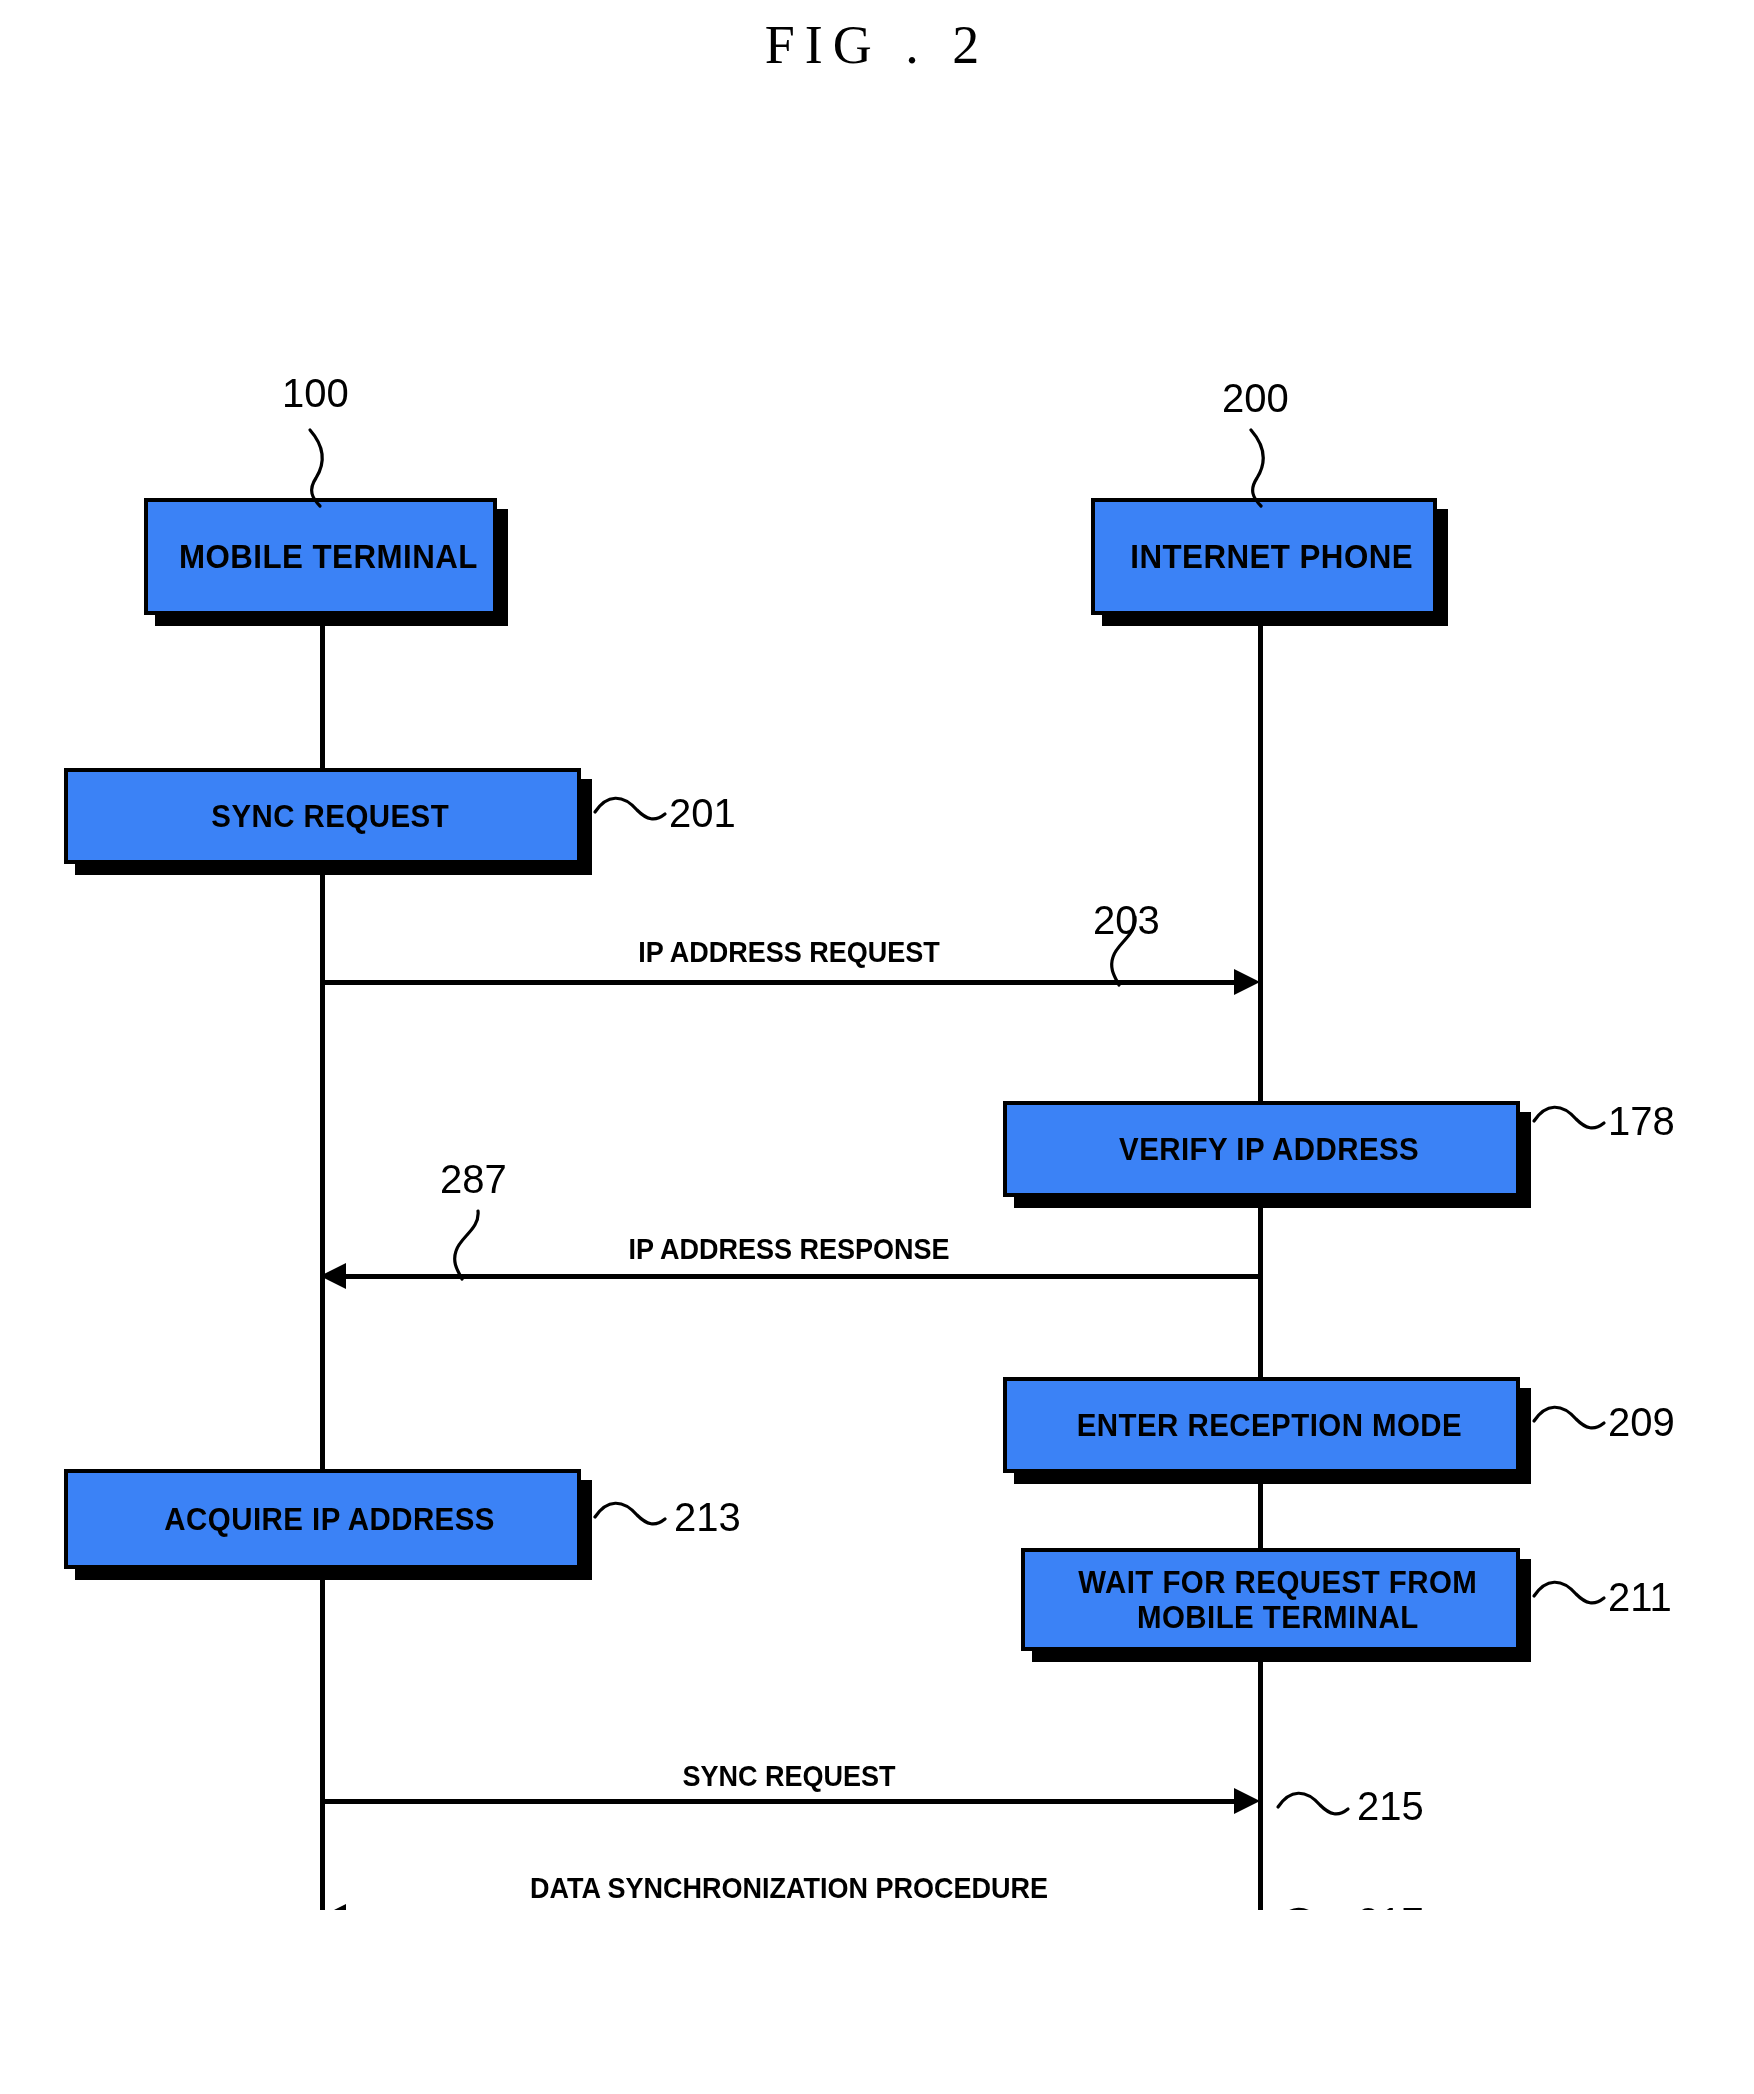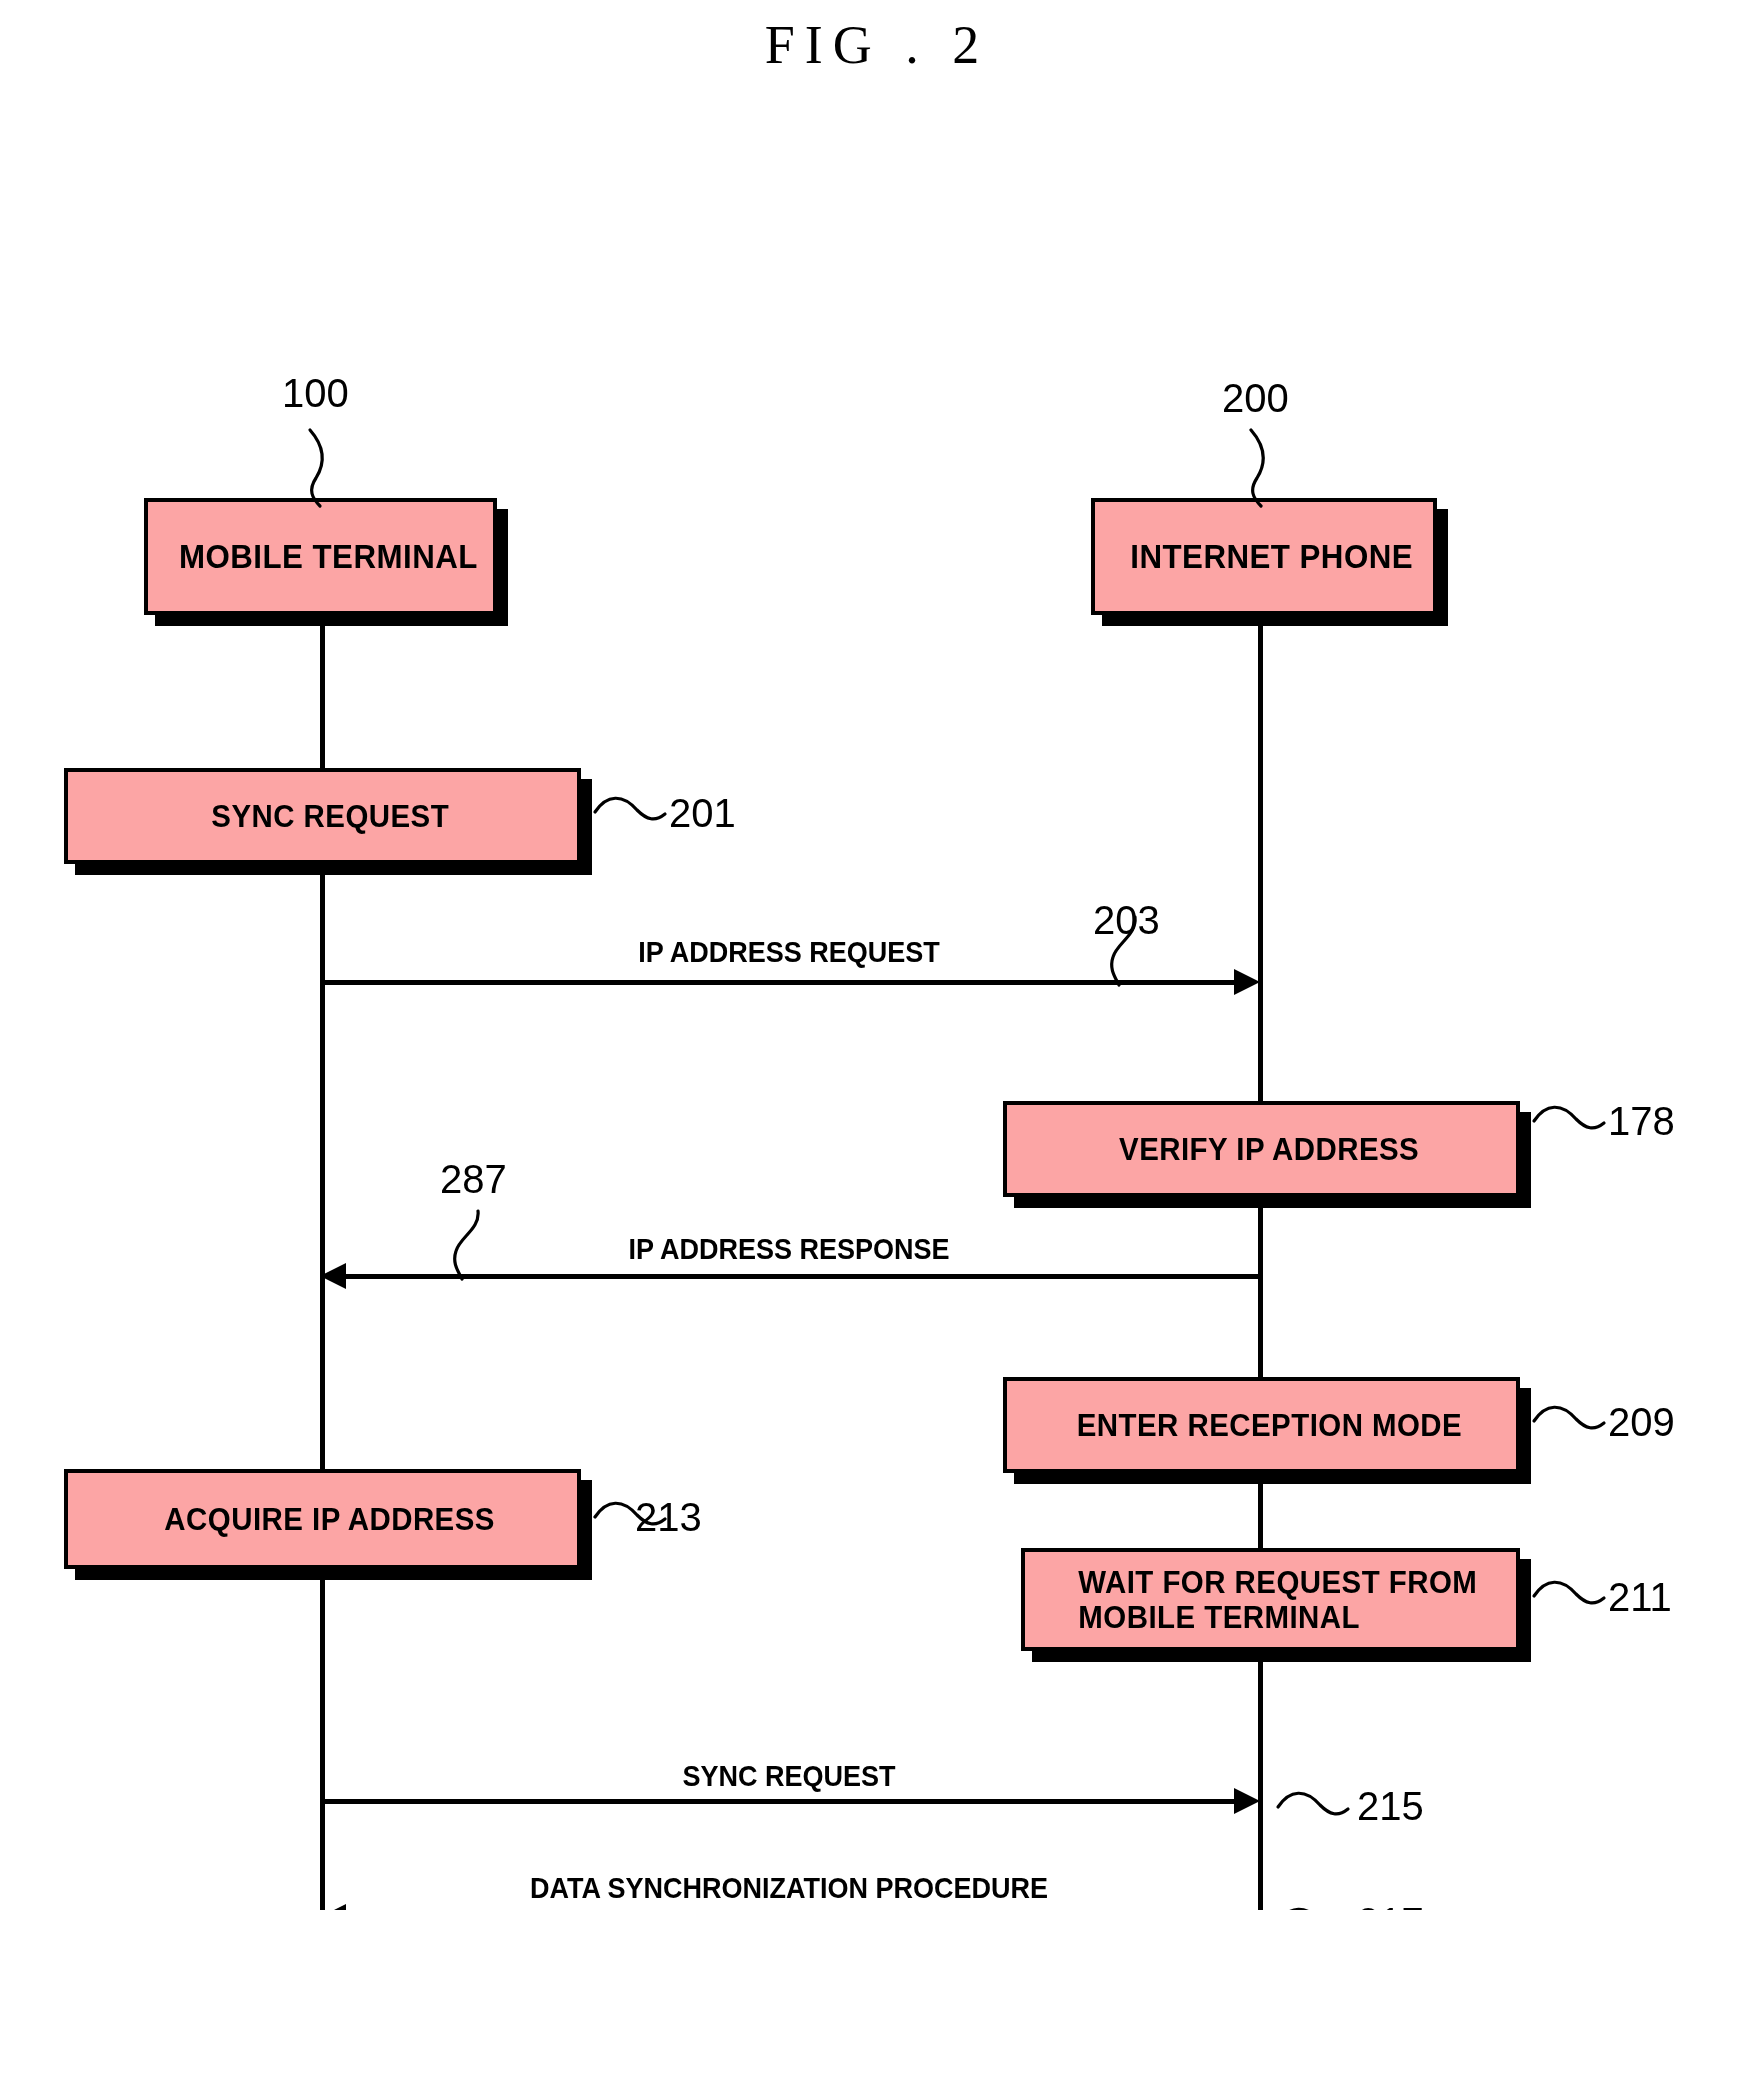--- a/index.html
+++ b/index.html
@@ -35,26 +35,26 @@
     position: absolute;
     width: 5px;
     background: #000;
   }
 
   
   .pbox {
     position: absolute;
     box-sizing: border-box;
     border: 4px solid #000;
-    background: #fca5a5;
+    background: #3b82f6;
     box-shadow: 11px 11px 0 0 #000;
     display: flex;
     align-items: center;
     justify-content: center;
-    text-align: left;
+    text-align: center;
     color: #000;
     z-index: 5;
     padding-left: 15px;
   }
   .pbox .boxtext {
     font-family: "Liberation Sans", sans-serif;
     font-weight: bold;
     font-size: 32px;
     letter-spacing: 0.5px;
     line-height: 1.08;
@@ -192,21 +192,21 @@
     <path d="M 2 26 C 14 8, 30 8, 44 24 C 54 34, 62 36, 72 28"></path>
   </svg>
   <div class="refnum" style="left:1608px; top:1400px;">209</div>
 
   <div class="pbox" style="left:64px; top:1469px; width:517px; height:100px;">
     <span class="boxtext">ACQUIRE IP ADDRESS</span>
   </div>
   <svg class="leader" style="left:593px; top:1491px;" width="80" height="50" viewBox="0 0 80 50">
     <path d="M 2 26 C 14 8, 30 8, 44 24 C 54 34, 62 36, 72 28"></path>
   </svg>
-  <div class="refnum" style="left:635px; top:1495px;">213</div>
+  <div class="refnum" style="left:674px; top:1495px;">213</div>
 
   <div class="pbox" style="left:1021px; top:1548px; width:499px; height:103px;">
     <span class="boxtext">WAIT FOR REQUEST FROM
 MOBILE TERMINAL</span>
   </div>
   <svg class="leader" style="left:1532px; top:1570px;" width="80" height="50" viewBox="0 0 80 50">
     <path d="M 2 26 C 14 8, 30 8, 44 24 C 54 34, 62 36, 72 28"></path>
   </svg>
   <div class="refnum" style="left:1608px; top:1575px;">211</div>
 

